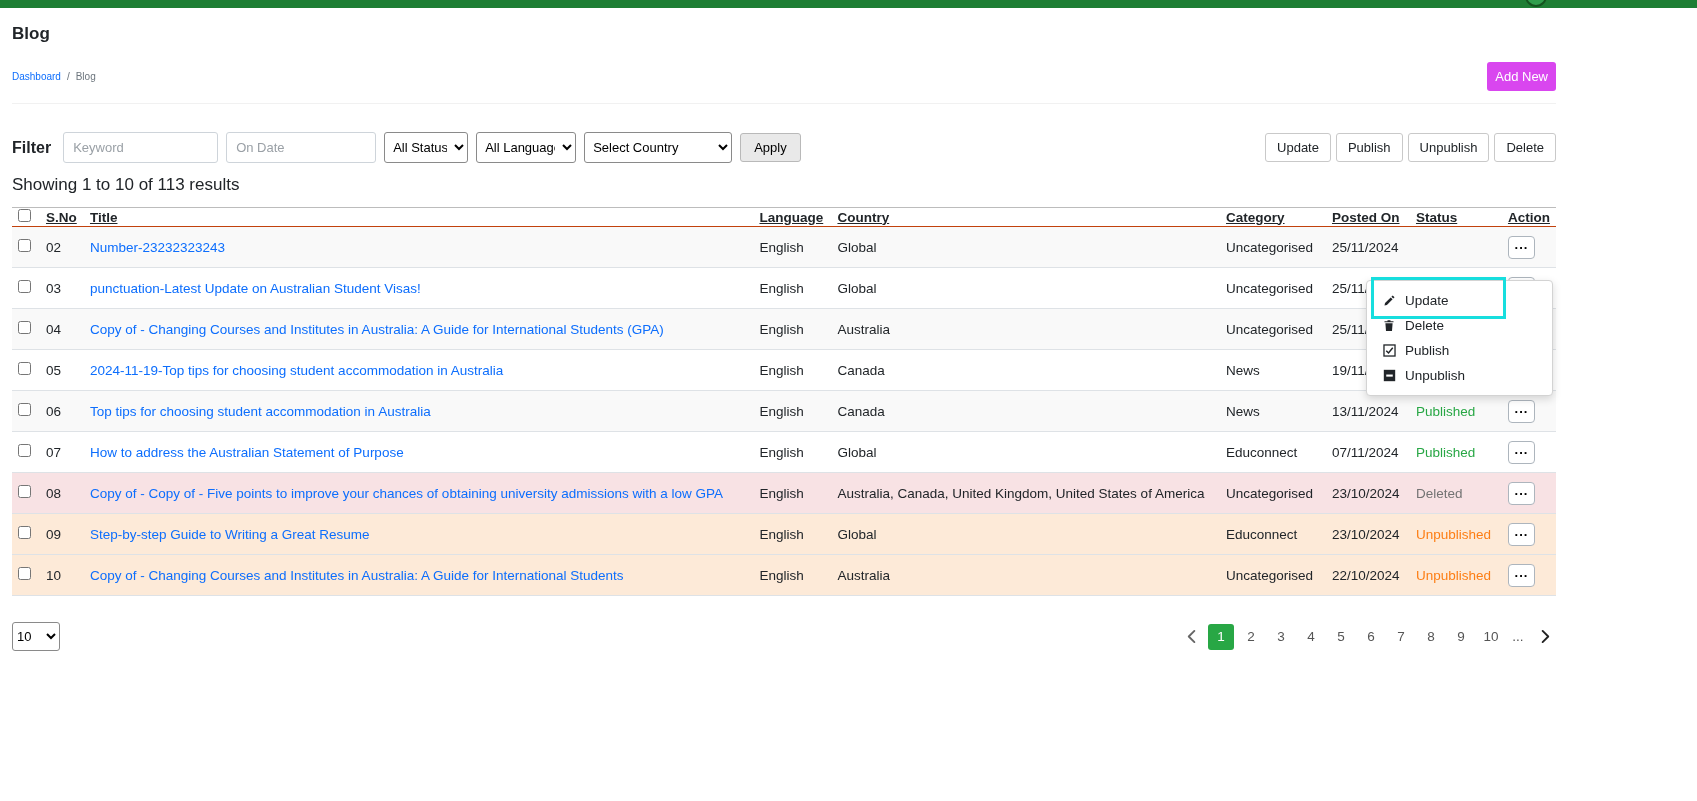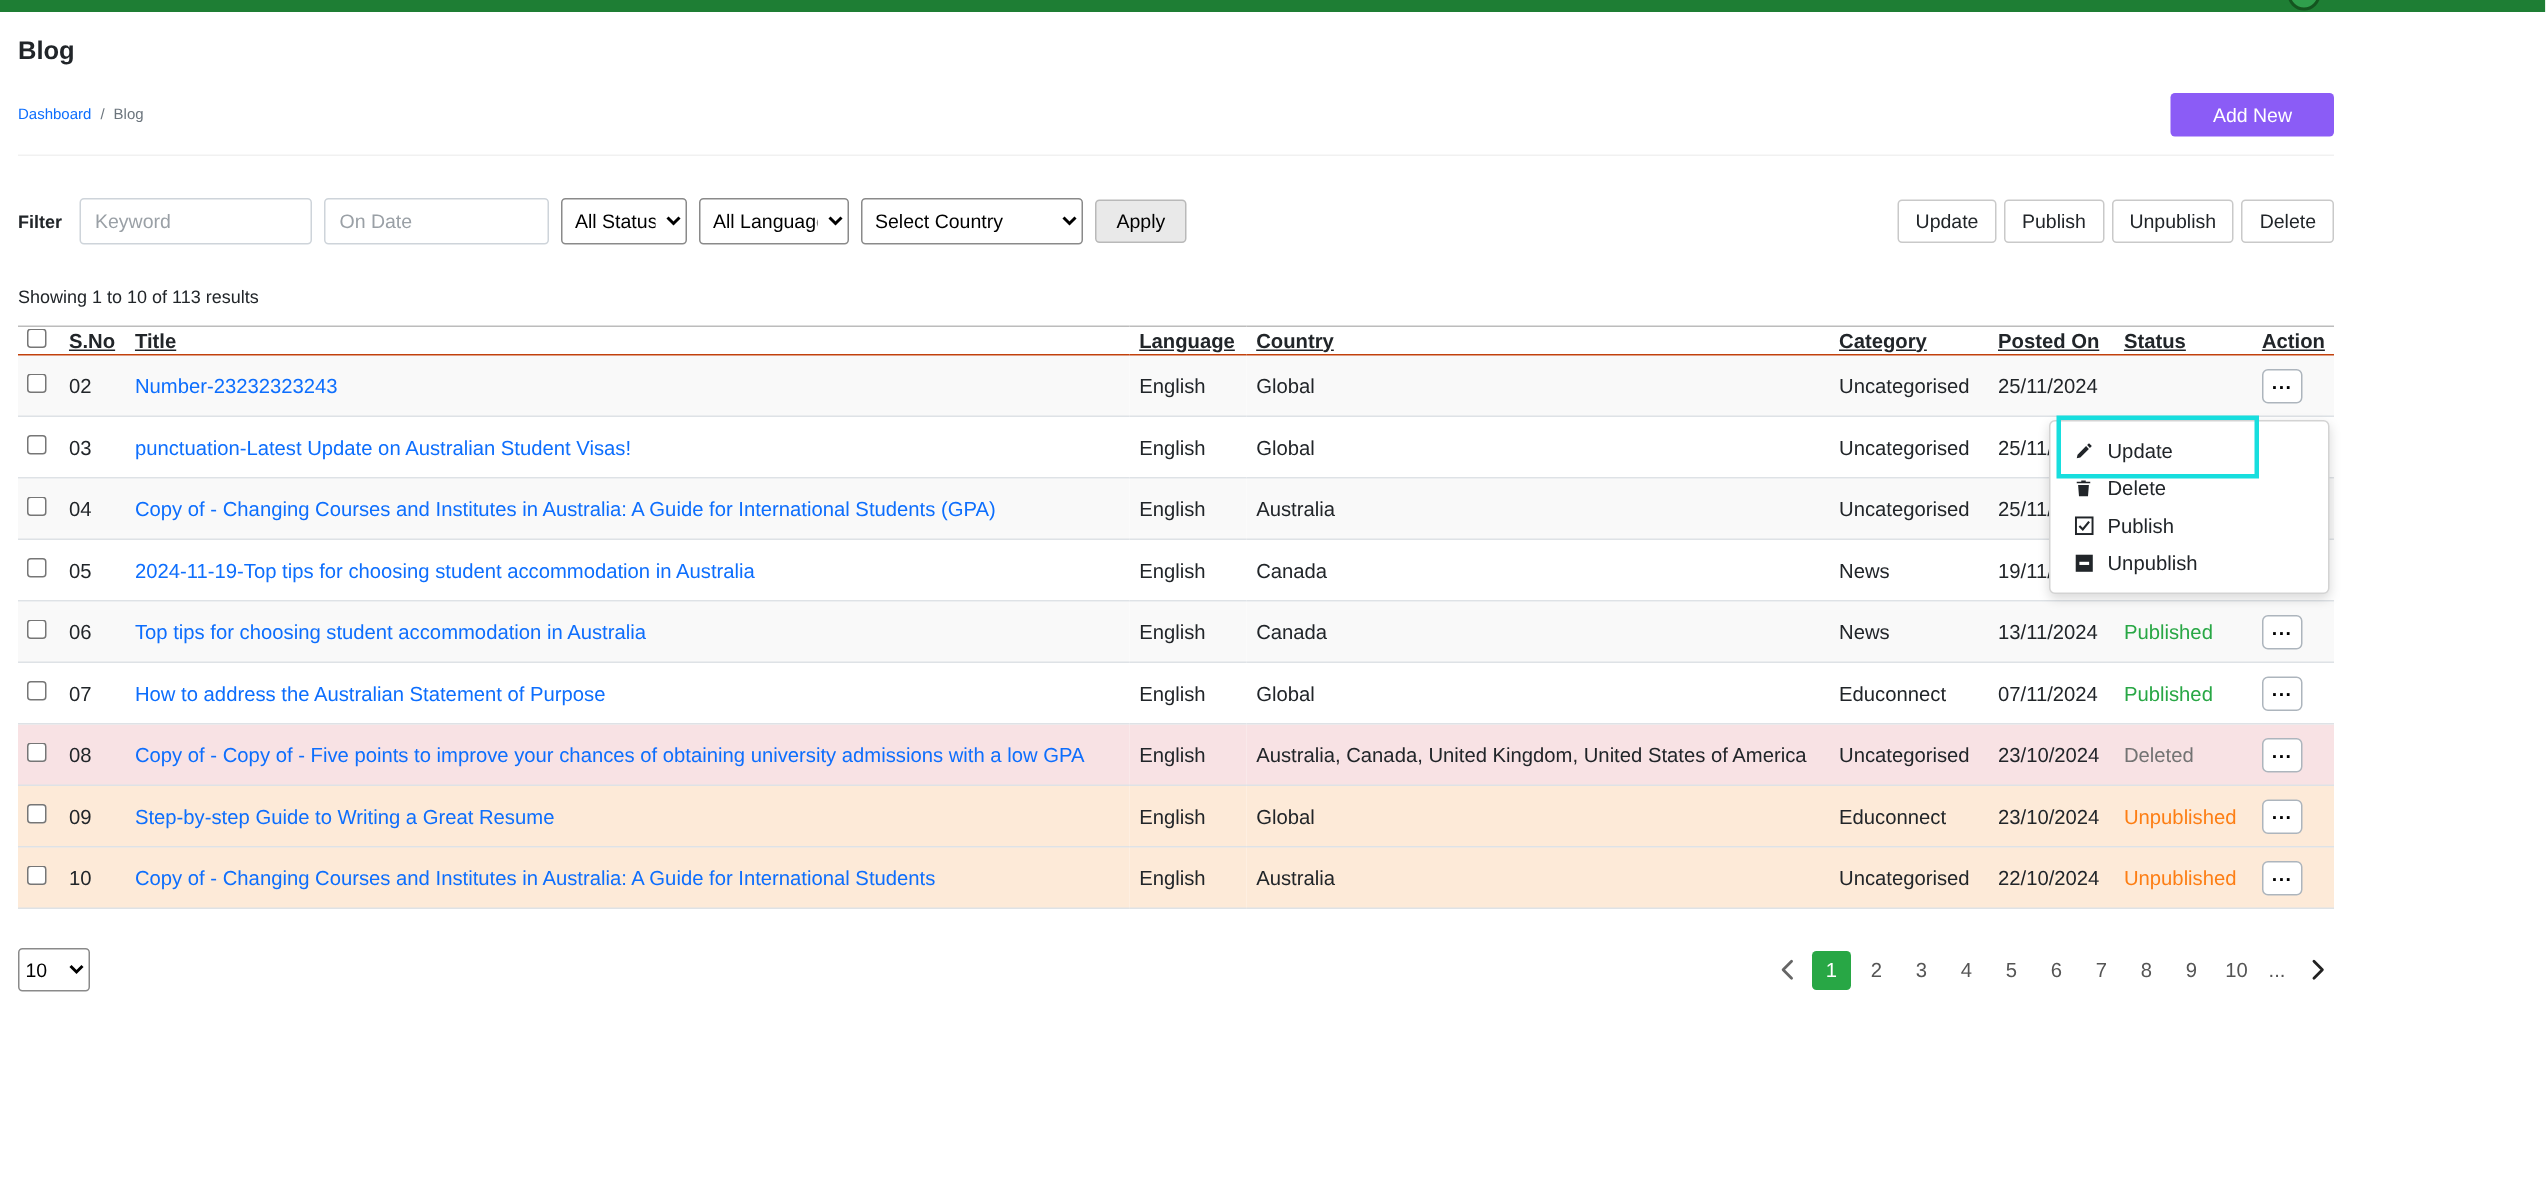--- a/index.html
+++ b/index.html
@@ -12,43 +12,43 @@
 
   .content { width: 1568px; padding: 0 12px; }
 
   .page-title { font-size: 17px; font-weight: 700; margin-top: 16px; }
 
   .breadcrumb-row { display: flex; justify-content: space-between; align-items: center;
     margin-top: 18px; padding-bottom: 12px; border-bottom: 1px solid #f1f1f1; }
   .breadcrumb { font-size: 10px; color: #6c757d; }
   .breadcrumb a { color: #0d6efd; text-decoration: none; cursor: pointer; }
   .breadcrumb .sep { margin: 0 6px; color: #6c757d; }
-  .btn-green { background: #8b5cf6; color: #fff; border: none; border-radius: 3px;
-    padding: 7px 28px; font-size: 13px; cursor: pointer; font-family: inherit; }
+  .btn-green { background: #d946ef; color: #fff; border: none; border-radius: 3px;
+    padding: 7px 8px; font-size: 13px; cursor: pointer; font-family: inherit; }
 
   .filter-row { display: flex; align-items: center; gap: 8px; margin-top: 28px; }
-  .filter-label { font-size: 12px; font-weight: 700; margin-right: 4px; }
+  .filter-label { font-size: 16px; font-weight: 700; margin-right: 4px; }
   .filter-row input[type="text"] { height: 31px; border: 1px solid #ced4da; border-radius: 3px;
     padding: 0 9px; font-size: 13px; font-family: inherit; color: #be185d; }
   .filter-row input::placeholder { color: #9aa0a6; }
   .inp-keyword { width: 155px; }
   .inp-date { width: 150px; }
   .filter-row select { height: 31px; border: 1px solid #8a8a8a; border-radius: 3px;
     font-size: 13px; font-family: inherit; background: #fff; padding: 0 4px; }
   .sel-status { width: 84px; }
   .sel-language { width: 100px; }
   .sel-country { width: 148px; }
   .btn-apply { background: #e9e9e9; border: 1px solid #b9b9b9; border-radius: 3px;
     padding: 6px 13px; font-size: 13px; font-family: inherit; cursor: pointer; }
   .grow { flex: 1; }
   .bulk-buttons { display: flex; gap: 5px; }
   .btn-outline { background: #fff; border: 1px solid #c9c9c9; border-radius: 3px;
     padding: 6px 11px; font-size: 13px; color: #212529; font-family: inherit; cursor: pointer; }
 
-  .results { margin-top: 28px; font-size: 12px; }
+  .results { margin-top: 12px; font-size: 17px; }
 
   table.blog-table { margin-top: 12px; width: 1544px; border-collapse: collapse; font-size: 13.5px; }
   table.blog-table thead th { text-align: left; font-weight: 700; padding: 1px 6px;
     border-top: 1px solid #bcbcbc; border-bottom: 1px solid #c2410c; white-space: nowrap; text-decoration: underline; }
   table.blog-table tbody td { padding: 6px 6px; border-bottom: 1px solid #dee2e6; height: 41px;
     vertical-align: middle; }
   table.blog-table tbody tr:nth-child(odd) { background: #f9f9f9; }
   .title-link { color: #0d6efd; text-decoration: none; cursor: pointer; }
   .status-text { font-size: 13.5px; }
   .action-btn { width: 27px; height: 23px; border: 1px solid #adb5bd; border-radius: 4px;

